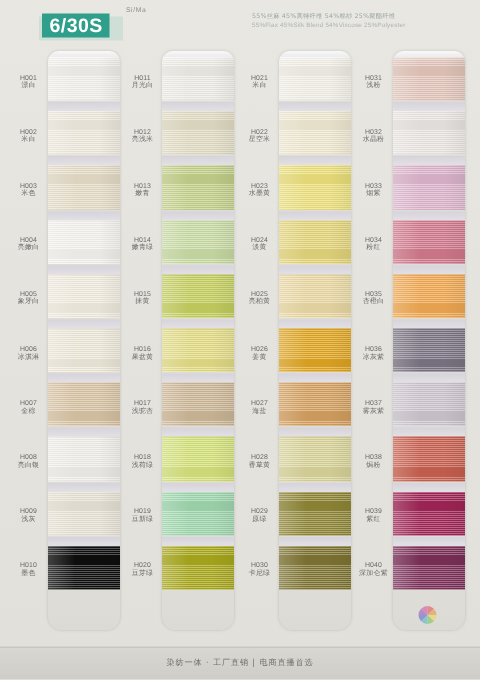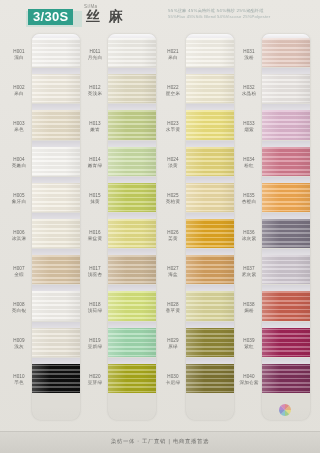--- a/index.html
+++ b/index.html
@@ -108,23 +108,22 @@
     font-family:"DejaVu Sans",sans-serif;
   }
 </style>
 </head>
 <body>
 
 <div id="card">
 
   <div id="header">
     <div class="badge-shadow"></div>
-    <div class="badge">3/30S</div>
+    <div class="badge">6/30S</div>
     <div class="en-title">Si/Ma</div>
-    <div class="cn-title">丝 麻</div>
     <div class="spec">
       <div class="l1">55%丝麻  45%高特纤维  54%棉纱  25%聚酯纤维</div>
       <div class="l2">55%Flax 45%Silk Blend  54%Viscose 25%Polyester</div>
     </div>
   </div>
 
   <div id="columns">
       <div class="col" style="left: 6px;">
         <div class="strip-card">
           <div class="gap" style="top: -2px;"></div>

